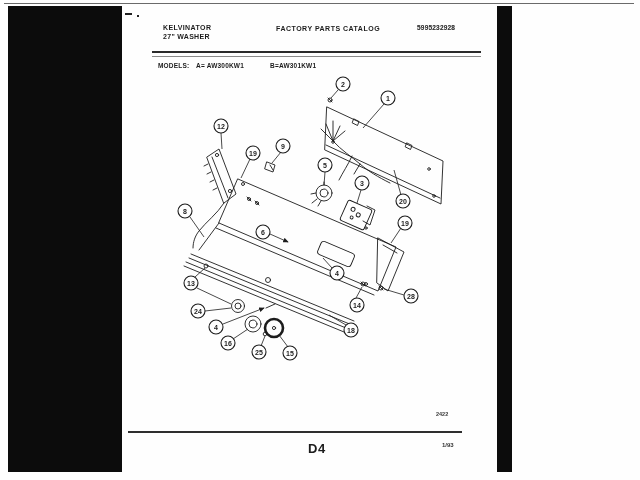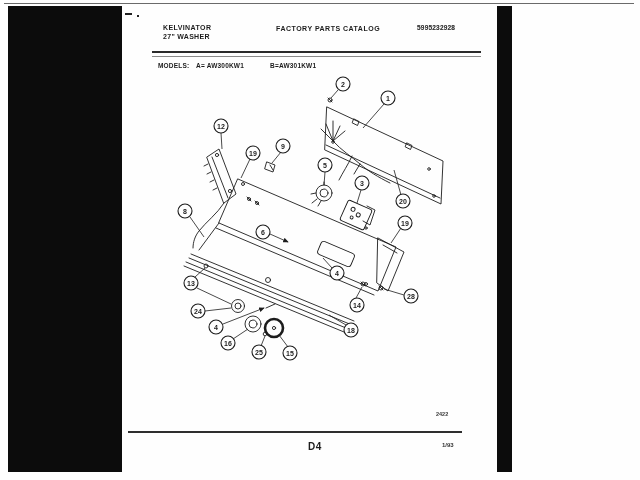--- a/index.html
+++ b/index.html
@@ -24,21 +24,21 @@
   .pub-num{left:417px;top:24px;font-size:6.5px;color:#3d3d3d;letter-spacing:.2px;
            text-shadow:0 0 .6px #777;}
   .rule1{position:absolute;left:152px;top:51px;width:329px;height:2px;background:#2b2b2b;}
   .rule2{position:absolute;left:152px;top:56px;width:329px;height:1px;background:#8a8a8a;}
   .models-label{left:158px;top:62px;font-size:6.5px;letter-spacing:.2px;}
   .model-a{left:196px;top:62px;font-size:6.5px;letter-spacing:.2px;}
   .model-b{left:270px;top:62px;font-size:6.5px;letter-spacing:.2px;}
 
   .plate-num{left:436px;top:411px;font-size:5.5px;color:#3a3a3a;}
   .foot-rule{position:absolute;left:128px;top:431px;width:334px;height:2px;background:#2e2e2e;}
-  .page-code{left:308px;top:441px;font-size:10px;letter-spacing:.5px;}
+  .page-code{left:308px;top:441px;font-size:13px;letter-spacing:.5px;}
   .date-code{left:442px;top:442px;font-size:6px;color:#333;}
 
   
   svg.diagram{position:absolute;left:0;top:0;}
   svg.diagram .art path, svg.diagram .art rect, svg.diagram .art circle{
     fill:none;stroke:var(--ink,#1c1c1c);stroke-width:.9;stroke-linecap:round;stroke-linejoin:round;}
   svg.diagram .fill{fill:var(--ink,#1c1c1c);stroke:none;}
   svg.diagram .leader{stroke:var(--ink,#1c1c1c);stroke-width:.8;fill:none;}
   svg.diagram .co-circle{fill:var(--paper,#fefefe);stroke:var(--ink,#1c1c1c);stroke-width:1.1;}
   svg.diagram .co-num{font-family:"Liberation Sans",sans-serif;font-size:7px;font-weight:bold;

